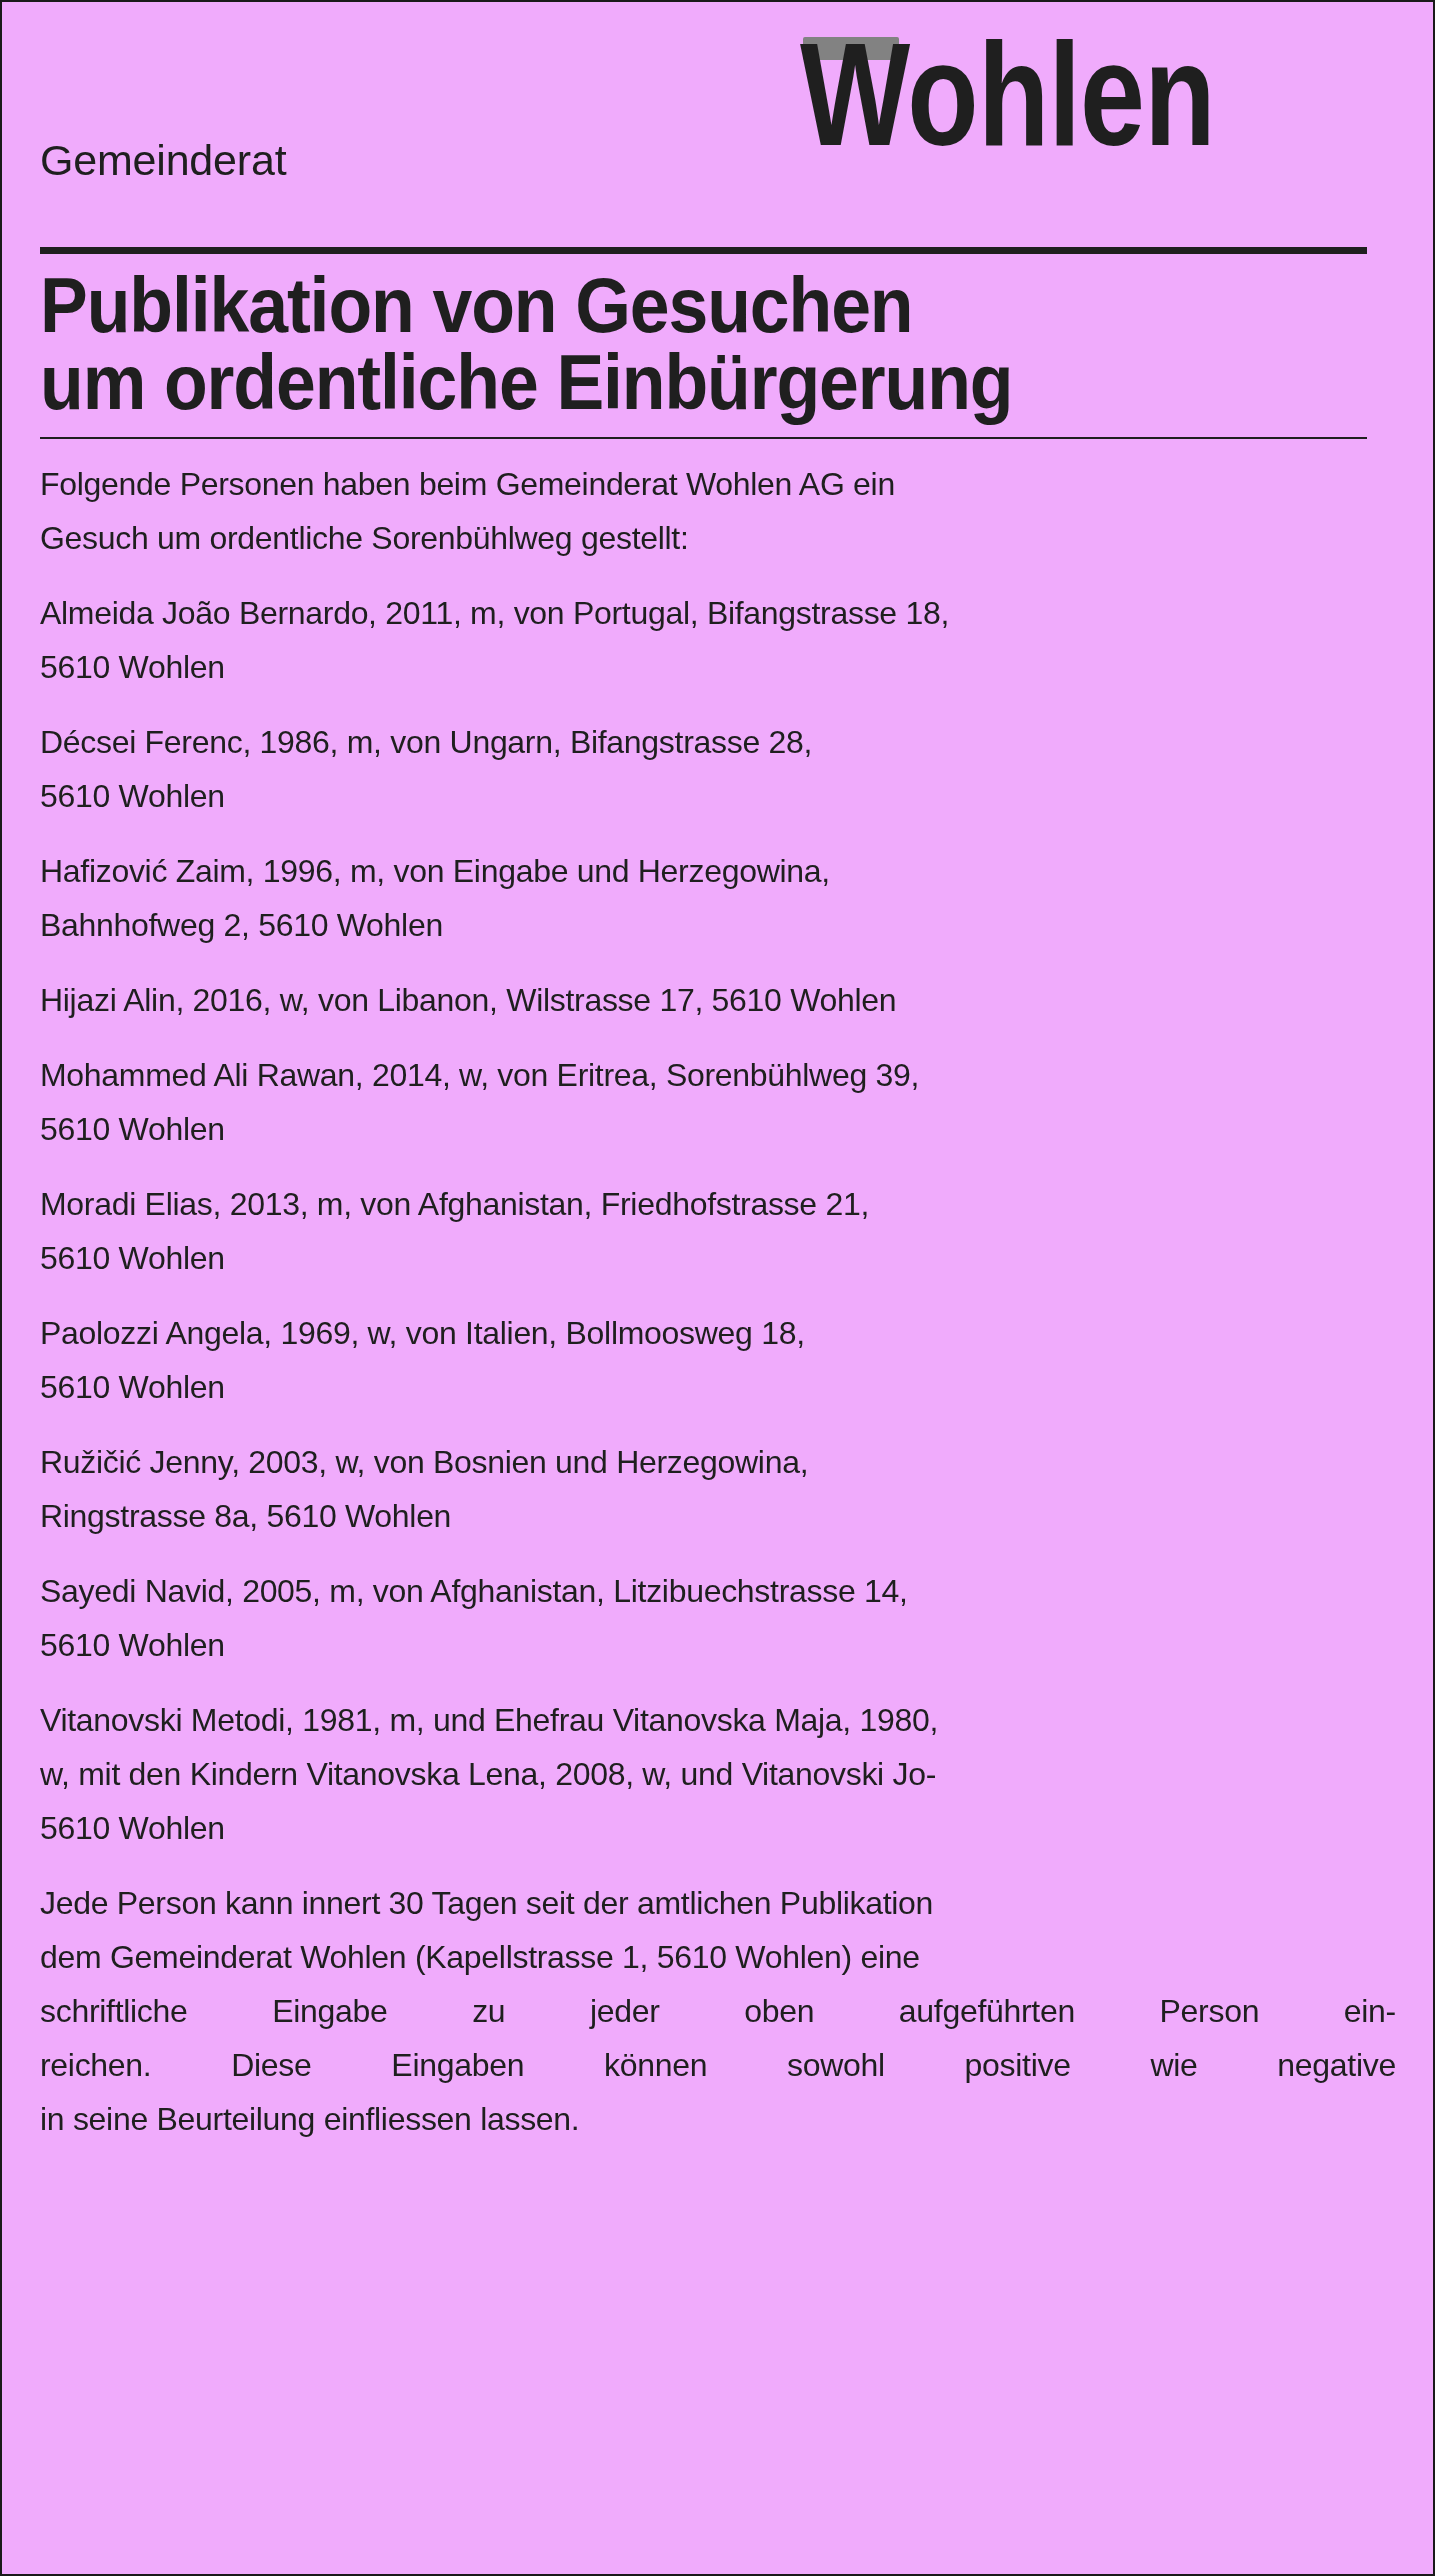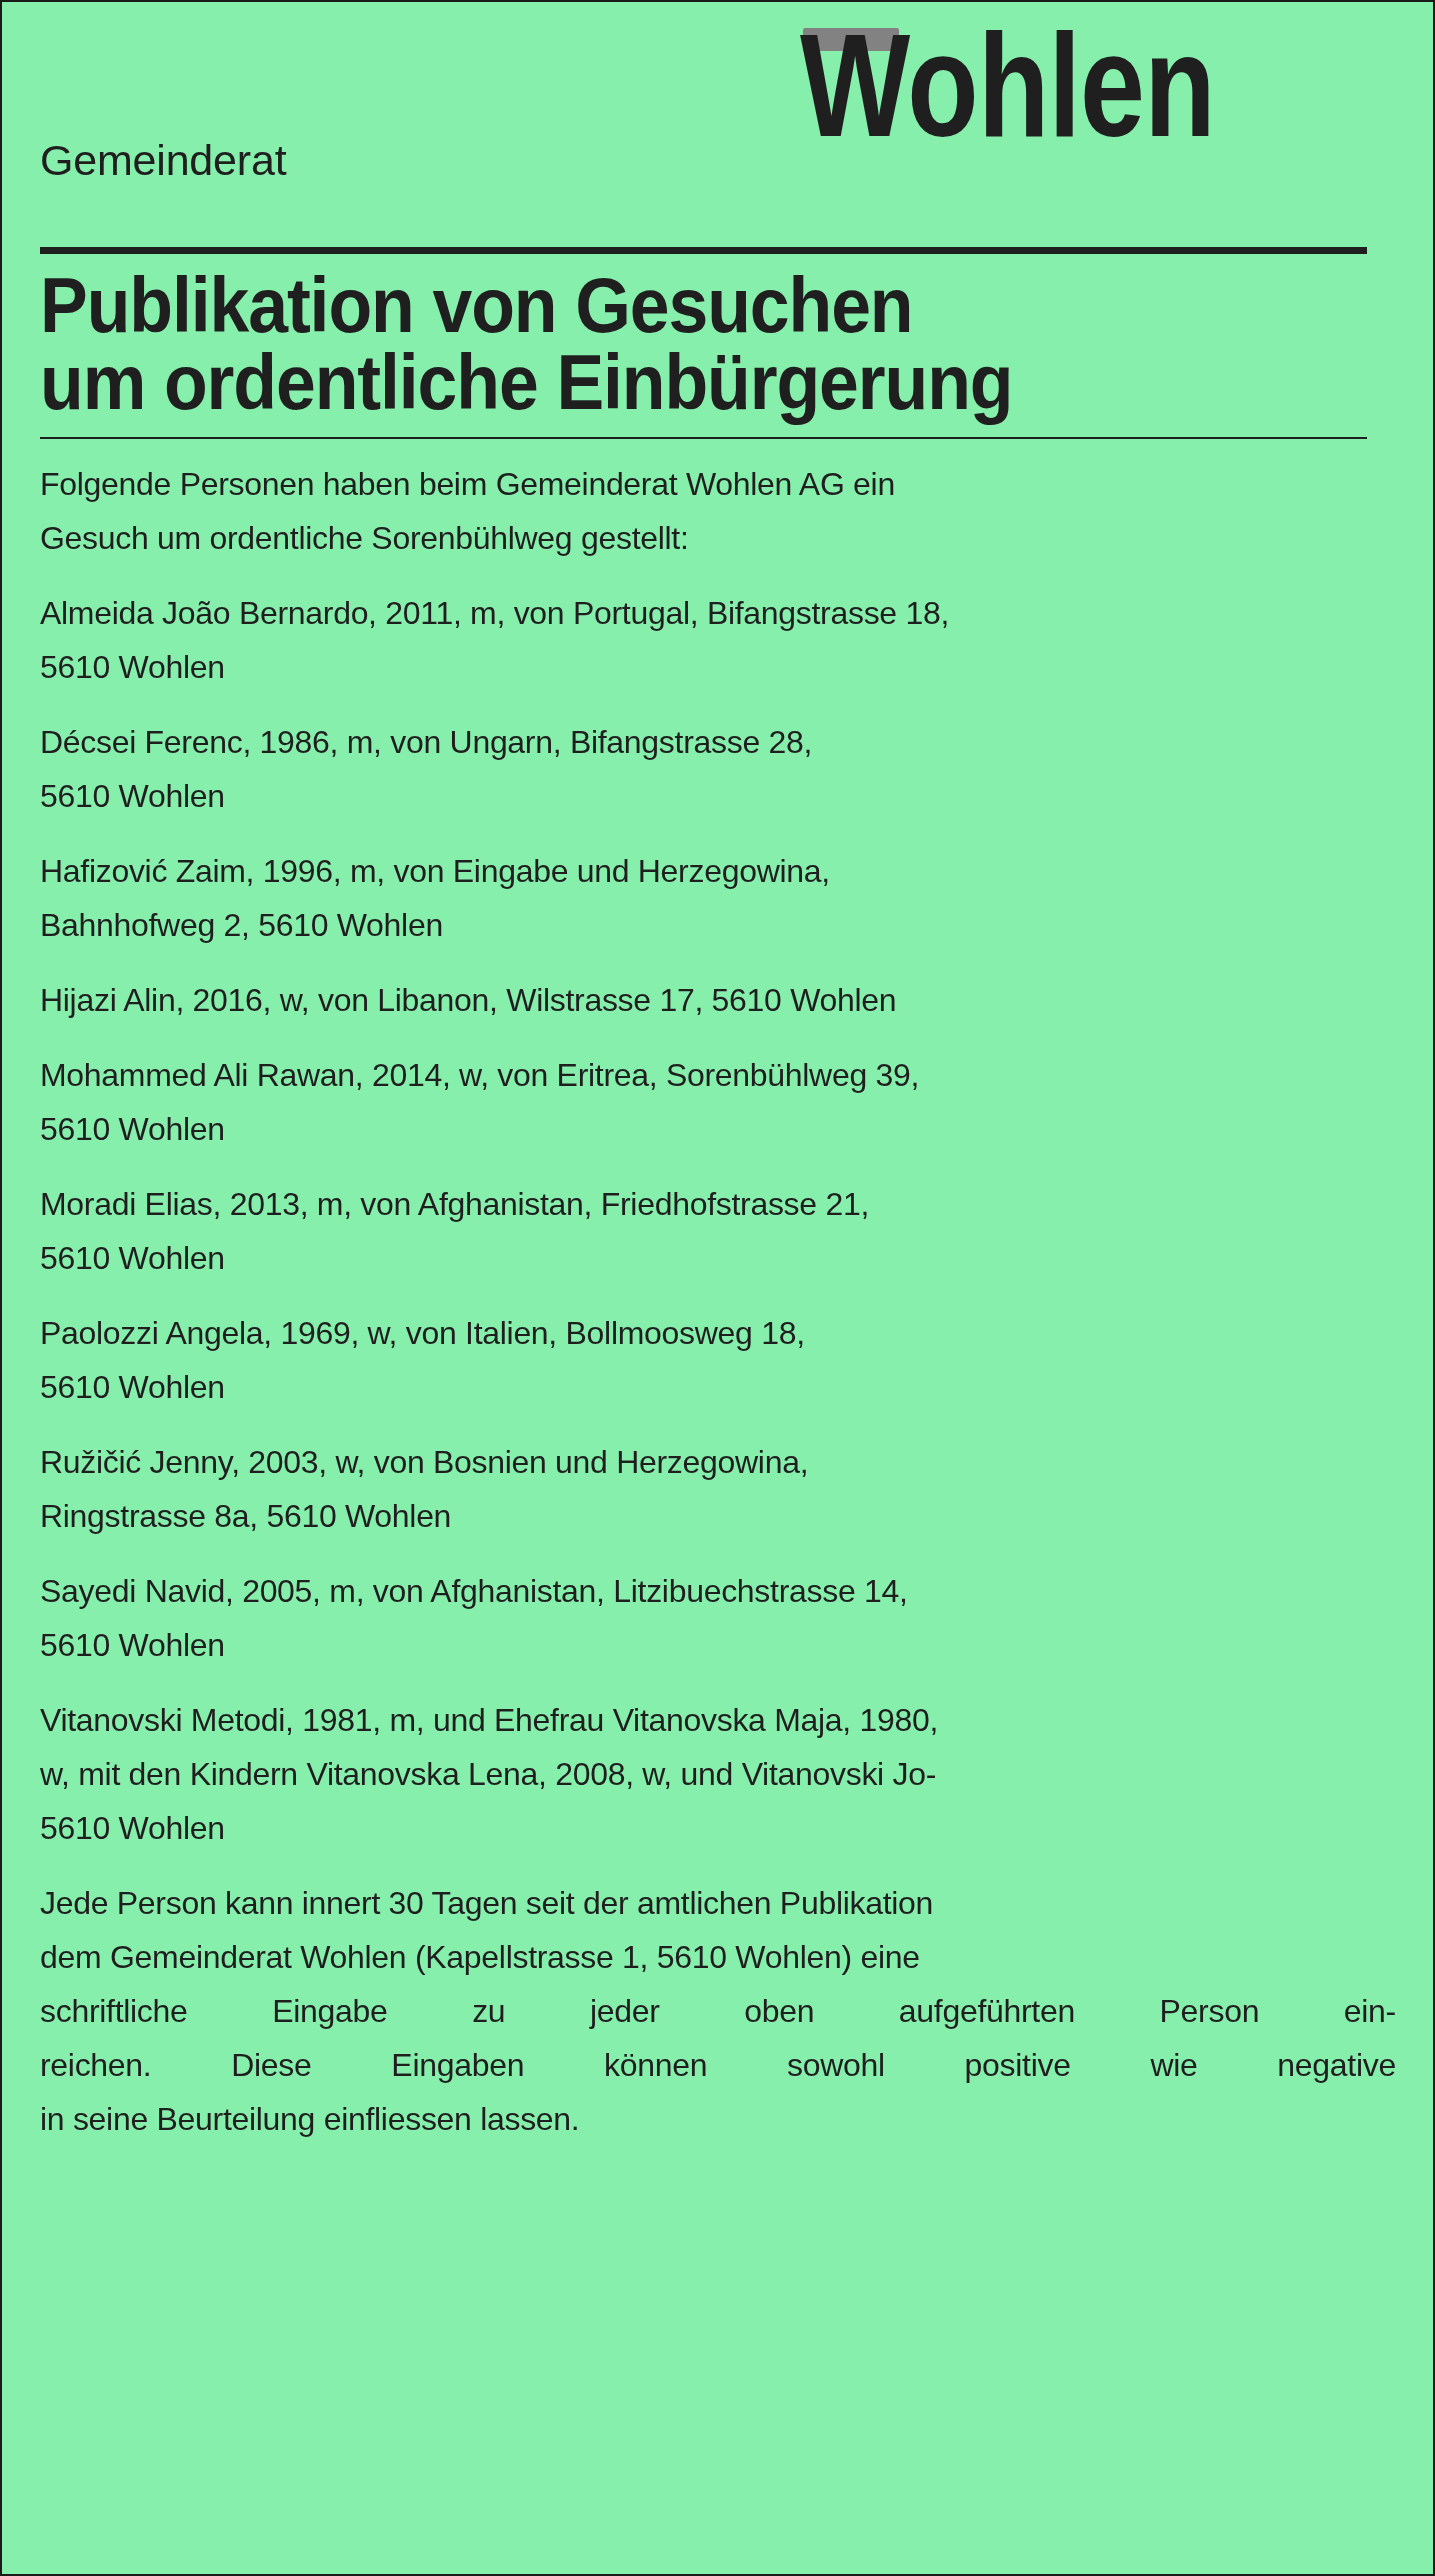--- a/index.html
+++ b/index.html
@@ -9,21 +9,21 @@
   }
   body {
     font-family: "Liberation Sans", sans-serif;
     color: #1a1a1a;
   }
   #page {
     position: relative;
     width: 1435px;
     height: 2576px;
     box-sizing: border-box;
-    background: #86efac;
+    background: #f0abfc;
     border: 2.9px solid #1a1a1a;
     overflow: hidden;
   }
   .inner {
     position: relative;
     width: 100%;
     height: 100%;
     box-sizing: border-box;
     padding: 0 37px 0 38px;
   }
@@ -40,21 +40,21 @@
     font-size: 43px;
     line-height: 50px;
     font-weight: 400;
     letter-spacing: -0.2px;
     color: #1f1f1f;
     white-space: nowrap;
   }
   .logo {
     position: absolute;
     right: 0;
-    top: 5px;
+    top: 14px;
     width: 596px;
     height: 125px;
   }
   .logo-dash {
     position: absolute;
     left: 2.9px;
     top: 21px;
     width: 96px;
     height: 23px;
     background: #828282;

